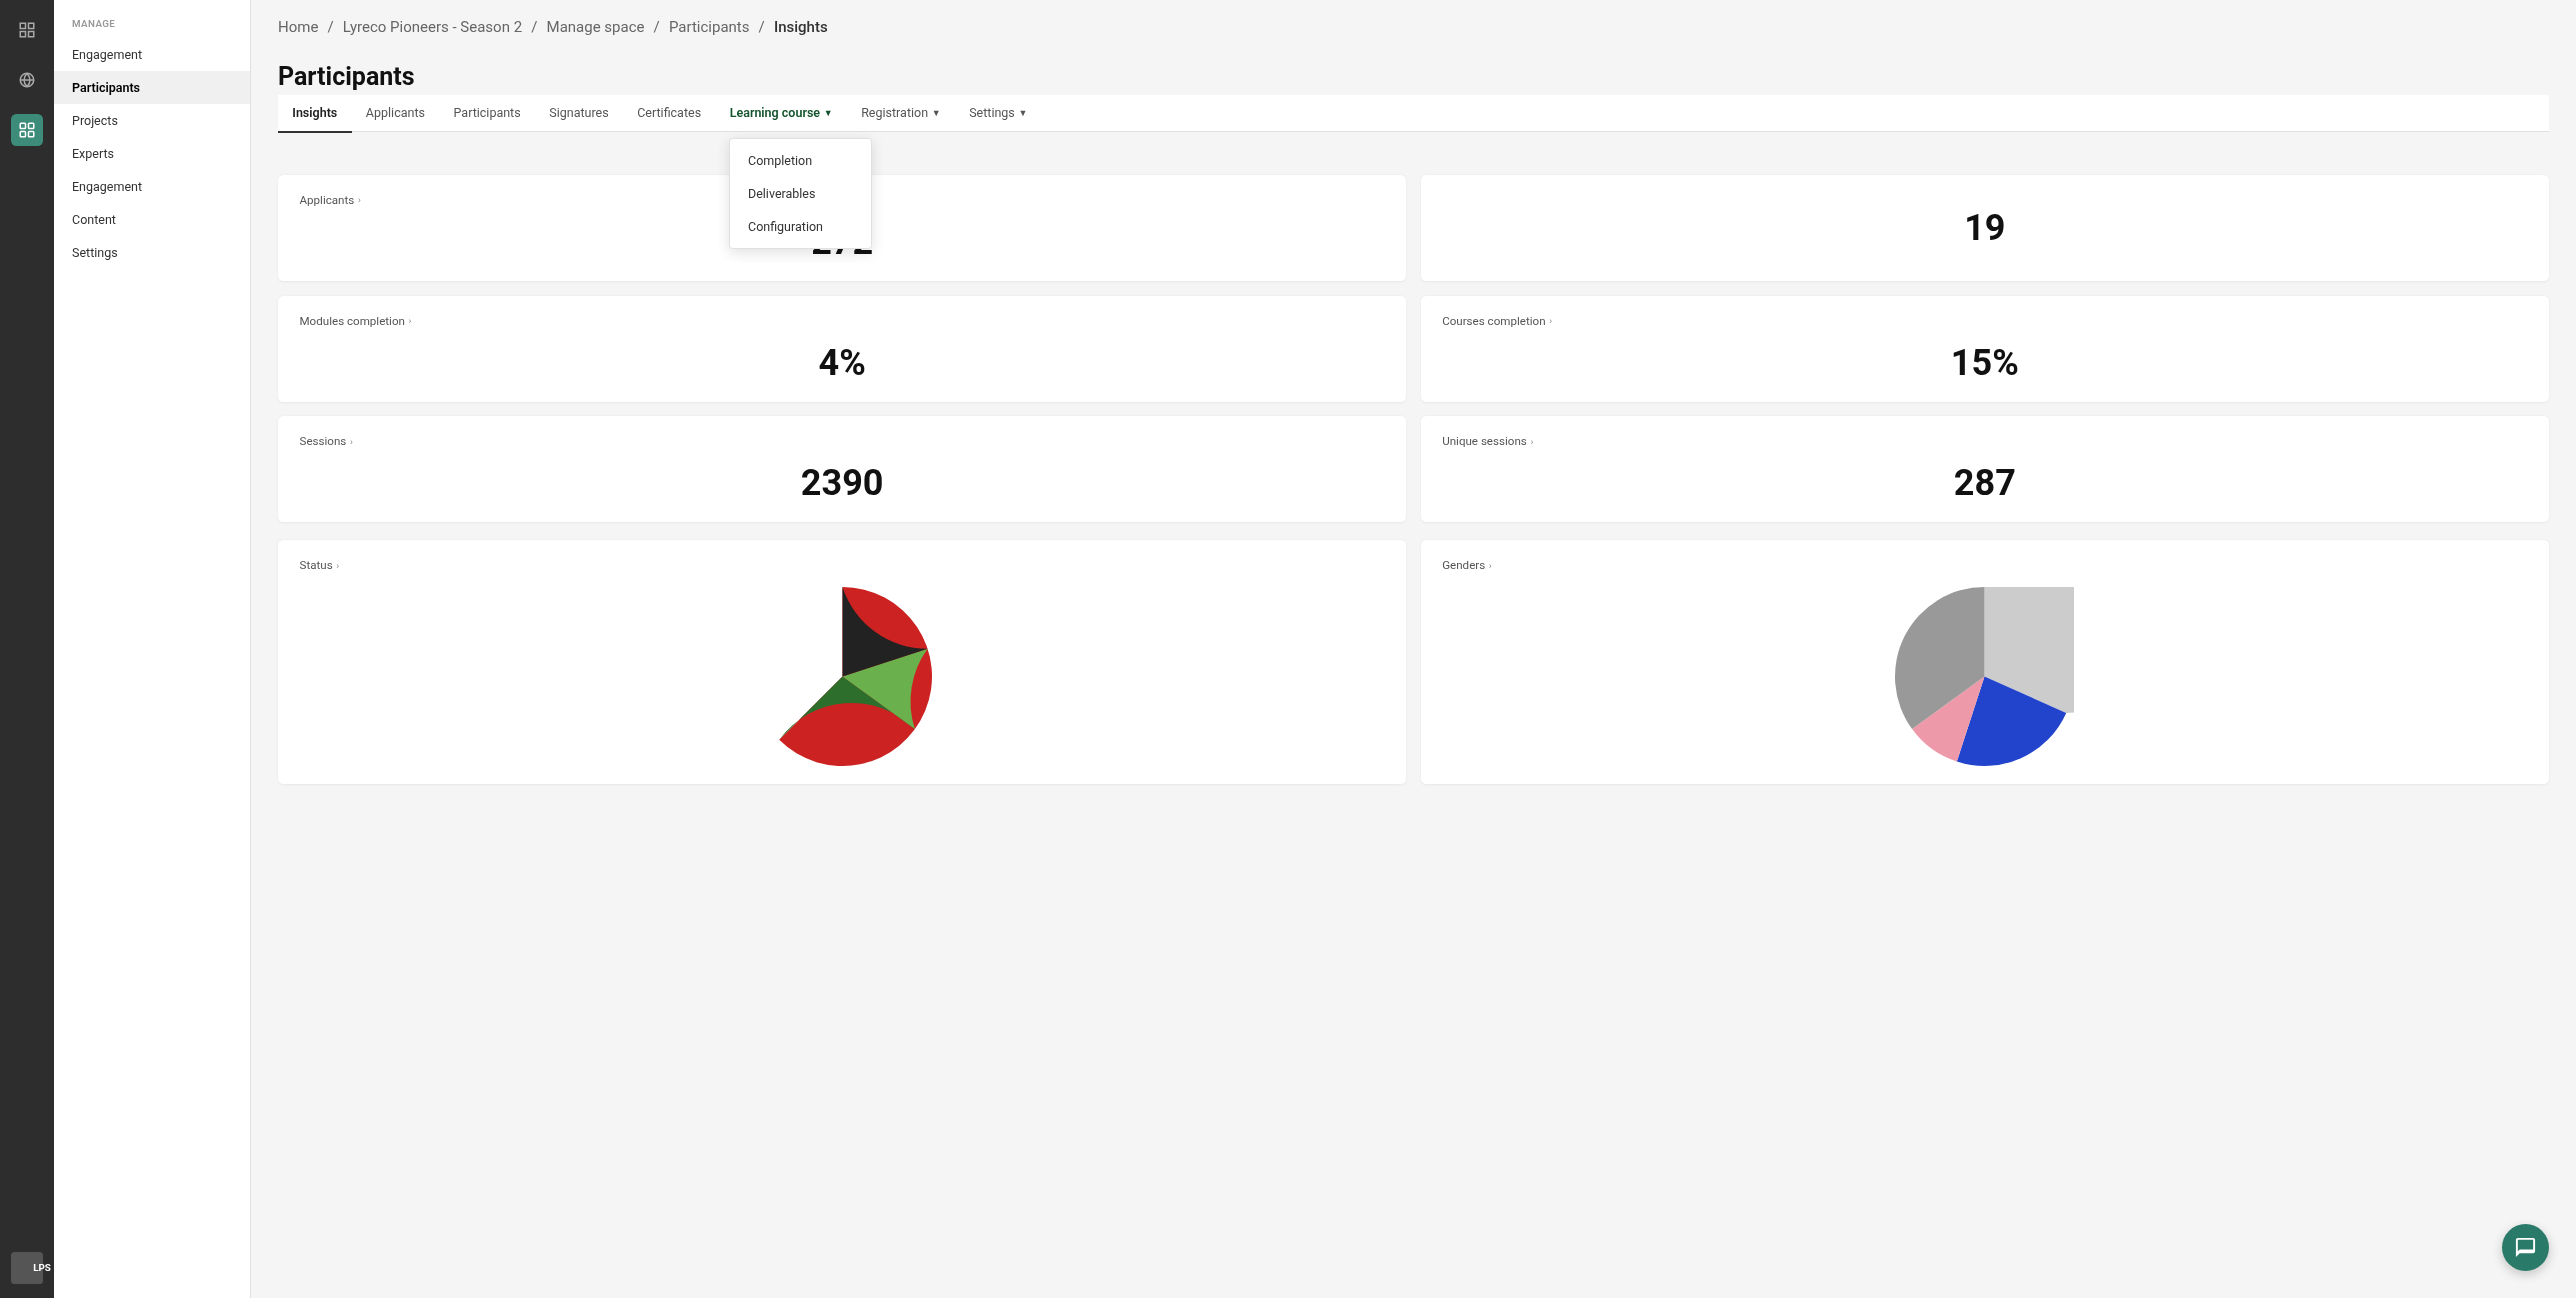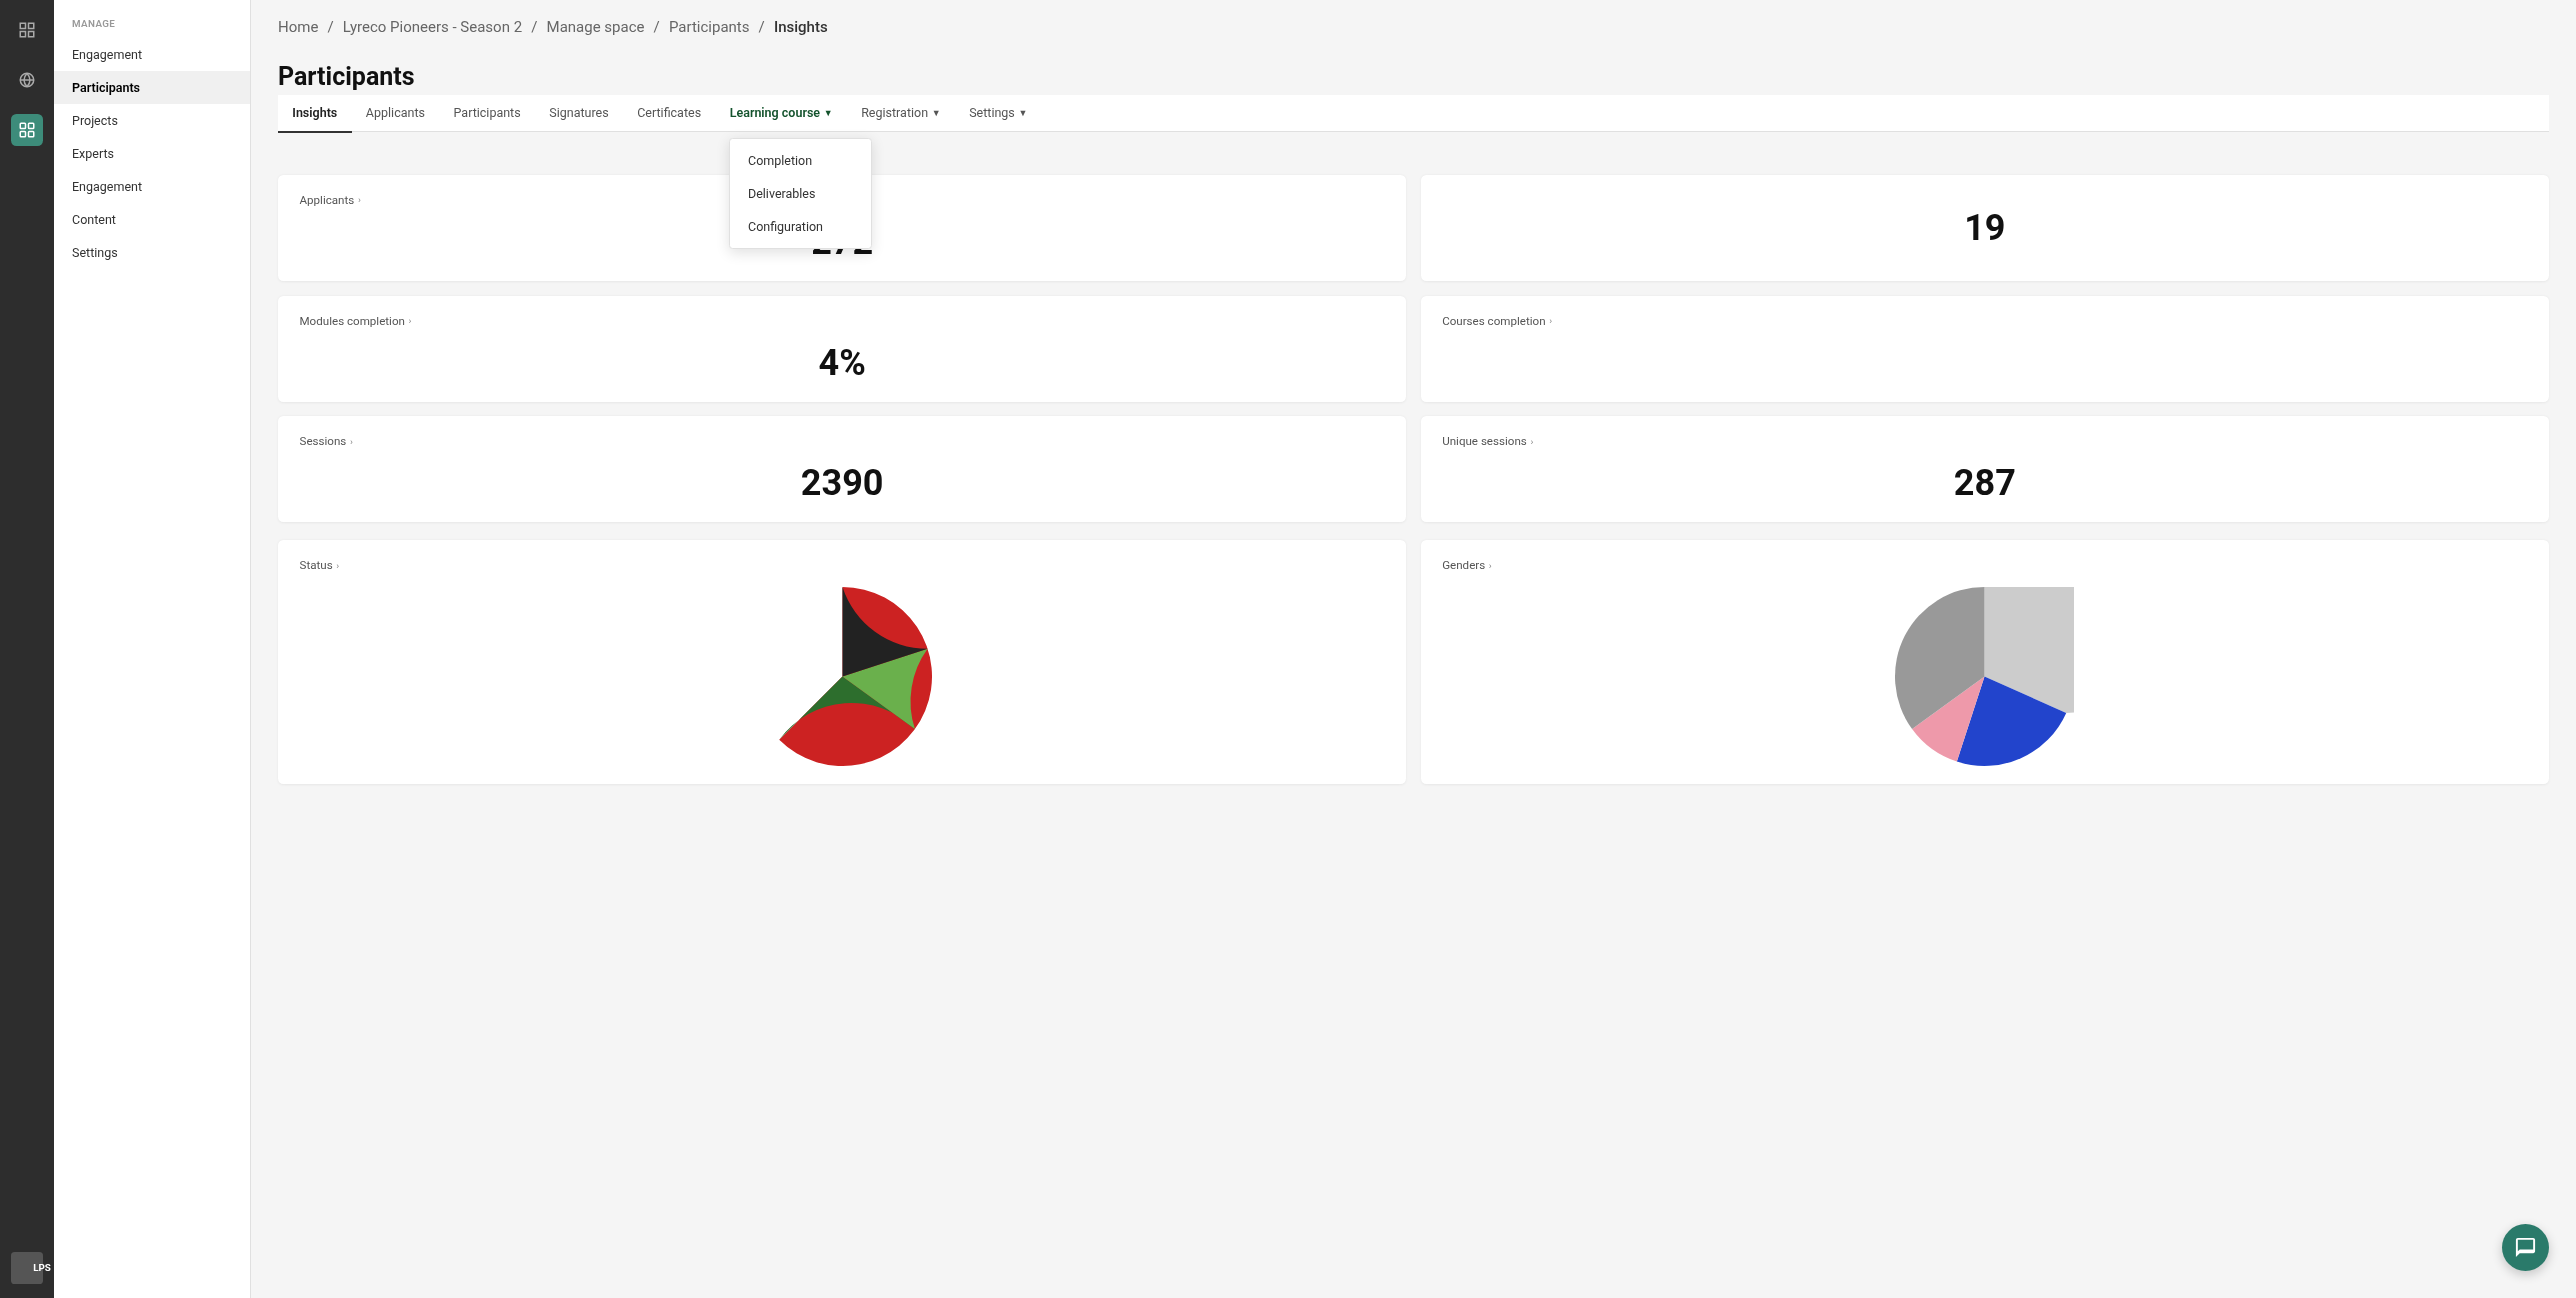--- a/index.html
+++ b/index.html
@@ -356,20 +356,21 @@
           <span class="chevron">›</span>
         </div>
         <div class="stat-value">4%</div>
       </div>
 
       <div class="stat-card">
         <div class="stat-label">
           <span>Courses completion</span>
           <span class="chevron">›</span>
         </div>
+        <div class="stat-value">15%</div>
       </div>
 
       <div class="stat-card">
         <div class="stat-label">
           <span>Sessions</span>
           <span class="chevron">›</span>
         </div>
         <div class="stat-value">2390</div>
       </div>
 

